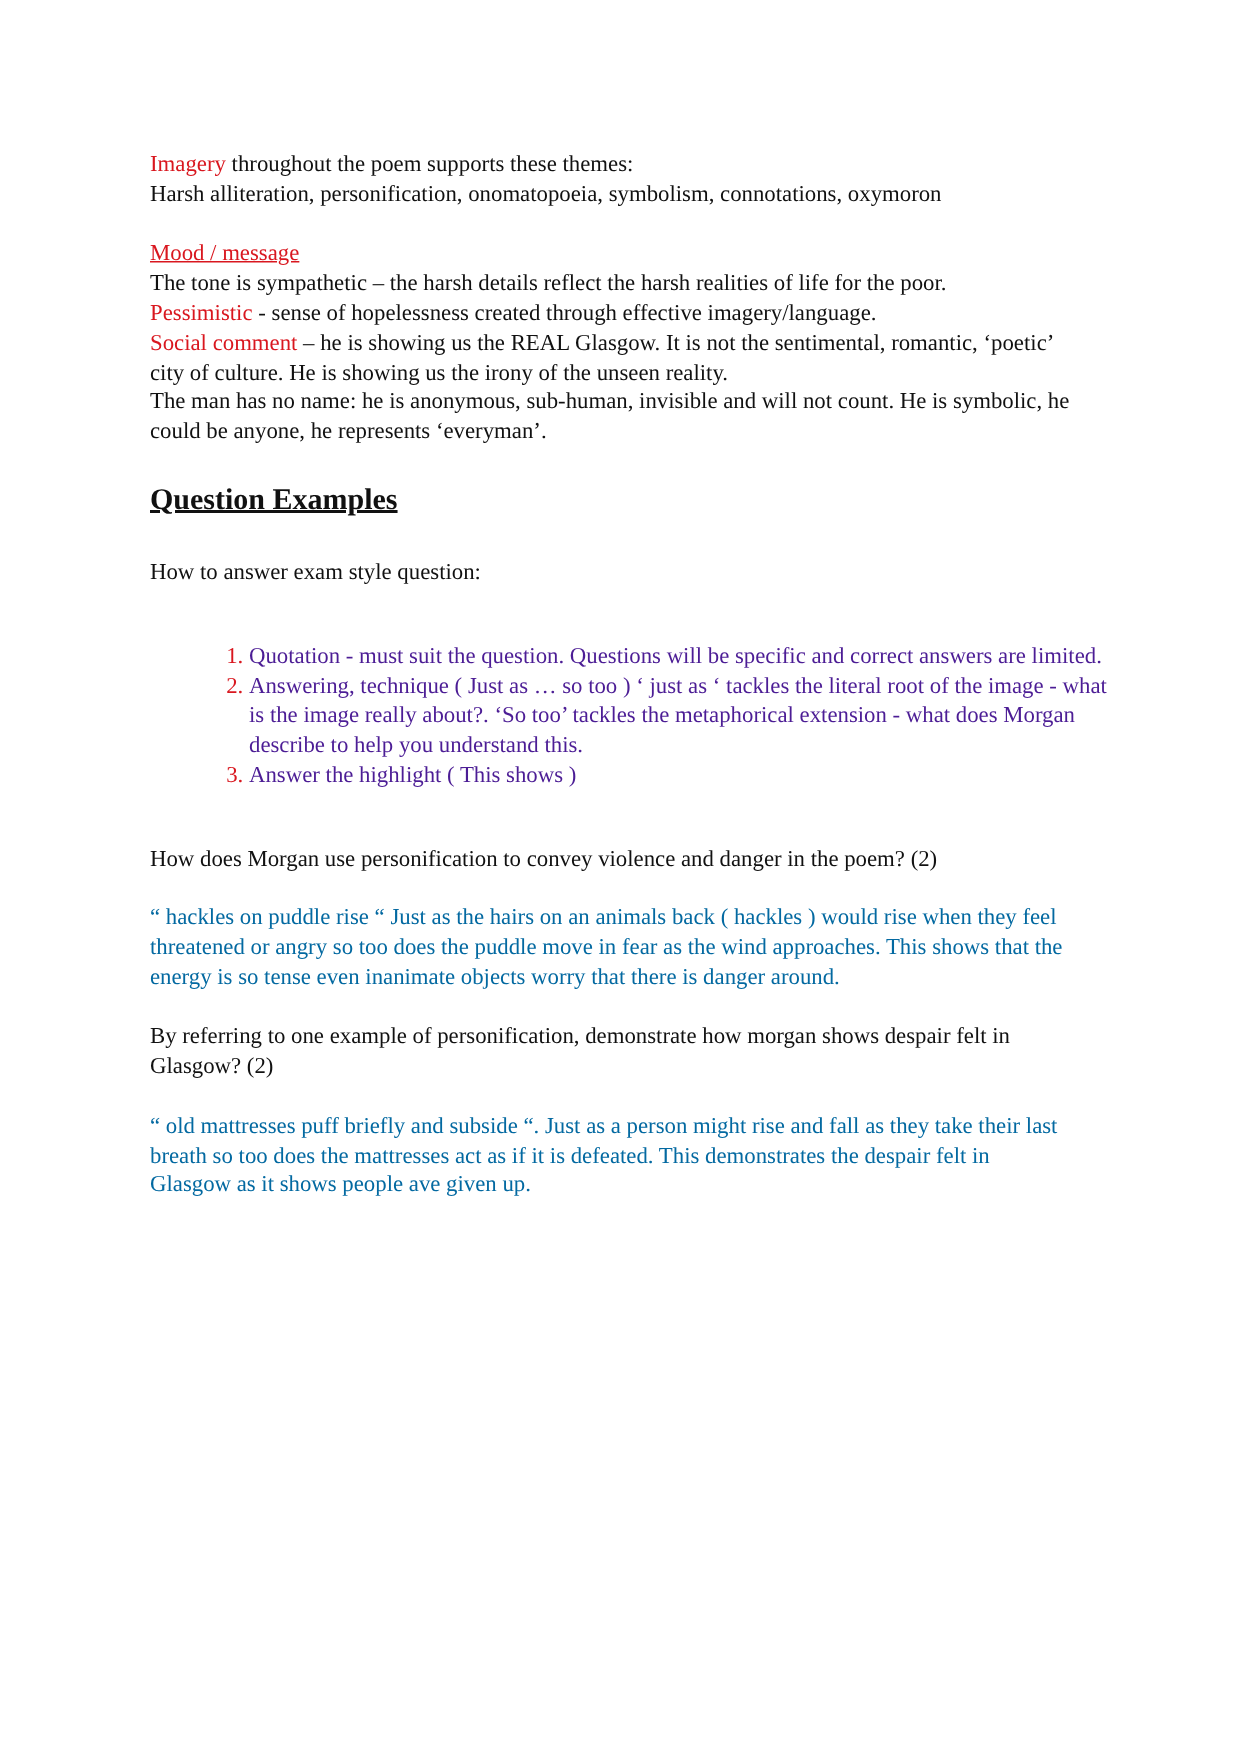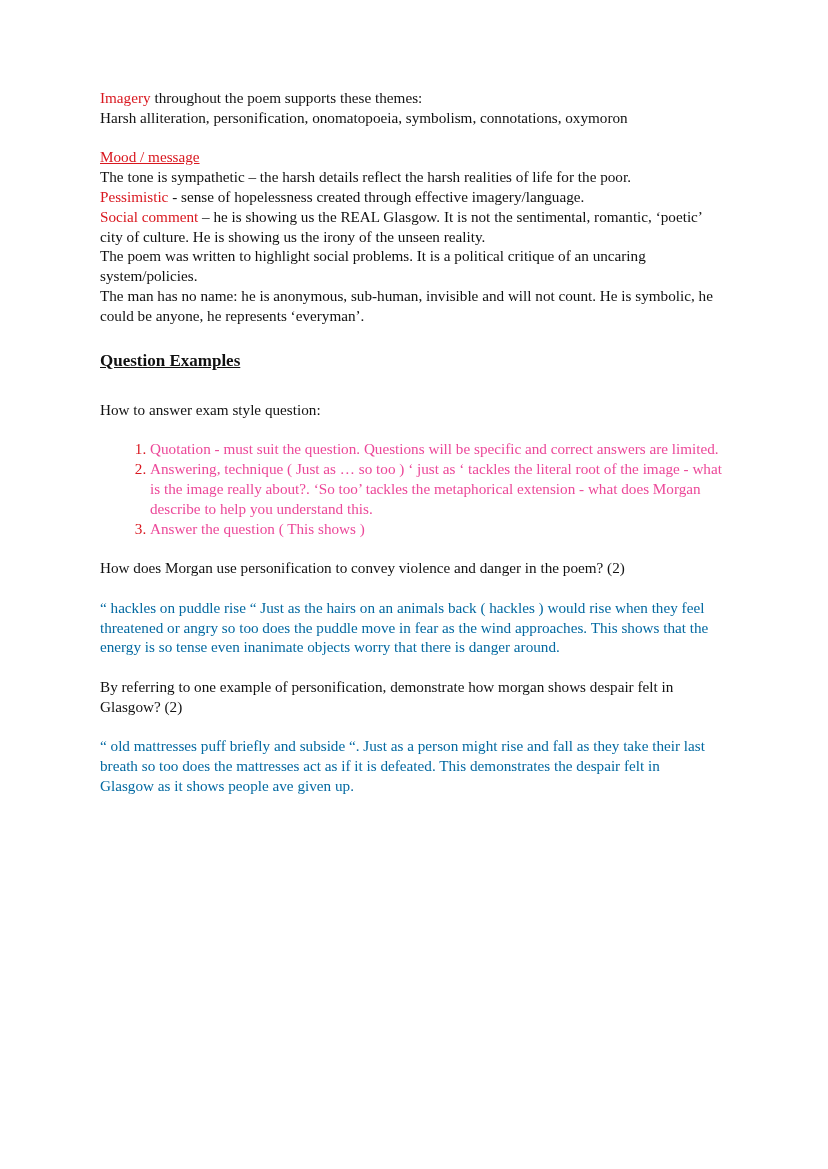--- a/index.html
+++ b/index.html
@@ -11,79 +11,78 @@
       width: 828px;
       height: 1169px;
       position: relative;
       overflow: hidden;
       font-family: "Liberation Serif", "DejaVu Serif", serif;
       color: #111111;
     }
     .page {
       position: absolute;
       left: 100px;
-      top: 88px;
+      top: 100px;
       width: 640px;
       font-size: 15.2px;
       line-height: 19.8px;
     }
     .red { color: #d9171f; }
     .blue { color: #0369a1; }
     p { margin: 0; }
     .gap { height: 19.8px; }
     .underline { text-decoration: underline; }
     h1 {
       margin: 0;
-      font-size: 17px;
+      font-size: 20px;
       line-height: 30px;
       font-weight: bold;
       text-decoration: underline;
       color: #111111;
     }
     ol {
-      margin: 0;
+      margin: 16px;
       padding-left: 50px;
-      color: #ec4899;
+      color: #4c1d95;
     }
     ol li {
       padding-left: 0px;
     }
     ol li::marker { color: #d9171f; }
   </style>
 </head>
 <body>
 
 <div class="page">
 
   <p><span class="red">Imagery</span><span> throughout the poem supports these themes:</span></p>
   <p>Harsh alliteration, personification, onomatopoeia, symbolism, connotations, oxymoron</p>
 
   <div class="gap"></div>
 
   <p class="red underline">Mood / message</p>
   <p>The tone is sympathetic – the harsh details reflect the harsh realities of life for the poor.</p>
   <p><span class="red">Pessimistic</span><span> - sense of hopelessness created through effective imagery/language.</span></p>
   <p style="width:625px"><span class="red">Social comment</span><span> – he is showing us the REAL Glasgow. It is not the sentimental, romantic, ‘poetic’ city of culture. He is showing us the irony of the unseen reality.</span></p>
-  <p style="width:590px">The poem was written to highlight social problems. It is a political critique of an uncaring system/policies.</p>
   <p style="width:630px">The man has no name: he is anonymous, sub-human, invisible and will not count. He is symbolic, he could be anyone, he represents ‘everyman’.</p>
 
   <div style="height:20px"></div>
 
   <h1>Question Examples</h1>
 
   <div style="height:24px"></div>
 
   <p>How to answer exam style question:</p>
 
   <div style="height:20px"></div>
 
   <ol style="width:580px">
     <li>Quotation -  must suit the question. Questions will be specific and correct answers are limited.</li>
     <li>Answering, technique ( Just as … so too )  ‘ just as ‘ tackles the literal root of the image - what is the image really about?. ‘So too’ tackles the metaphorical extension - what does Morgan describe to help you understand this.</li>
-    <li>Answer the question ( This shows )</li>
+    <li>Answer the highlight ( This shows )</li>
   </ol>
 
   <div class="gap"></div>
 
   <p>How does Morgan use personification to convey violence and danger in the poem? (2)</p>
 
   <div class="gap"></div>
 
   <p class="blue" style="width:612px">“ hackles on puddle rise “ Just as the hairs on an animals back ( hackles ) would rise when they feel threatened or angry so too does the puddle move in fear as the wind approaches. This shows that the energy is so tense even inanimate objects worry that there is danger around.</p>
 

